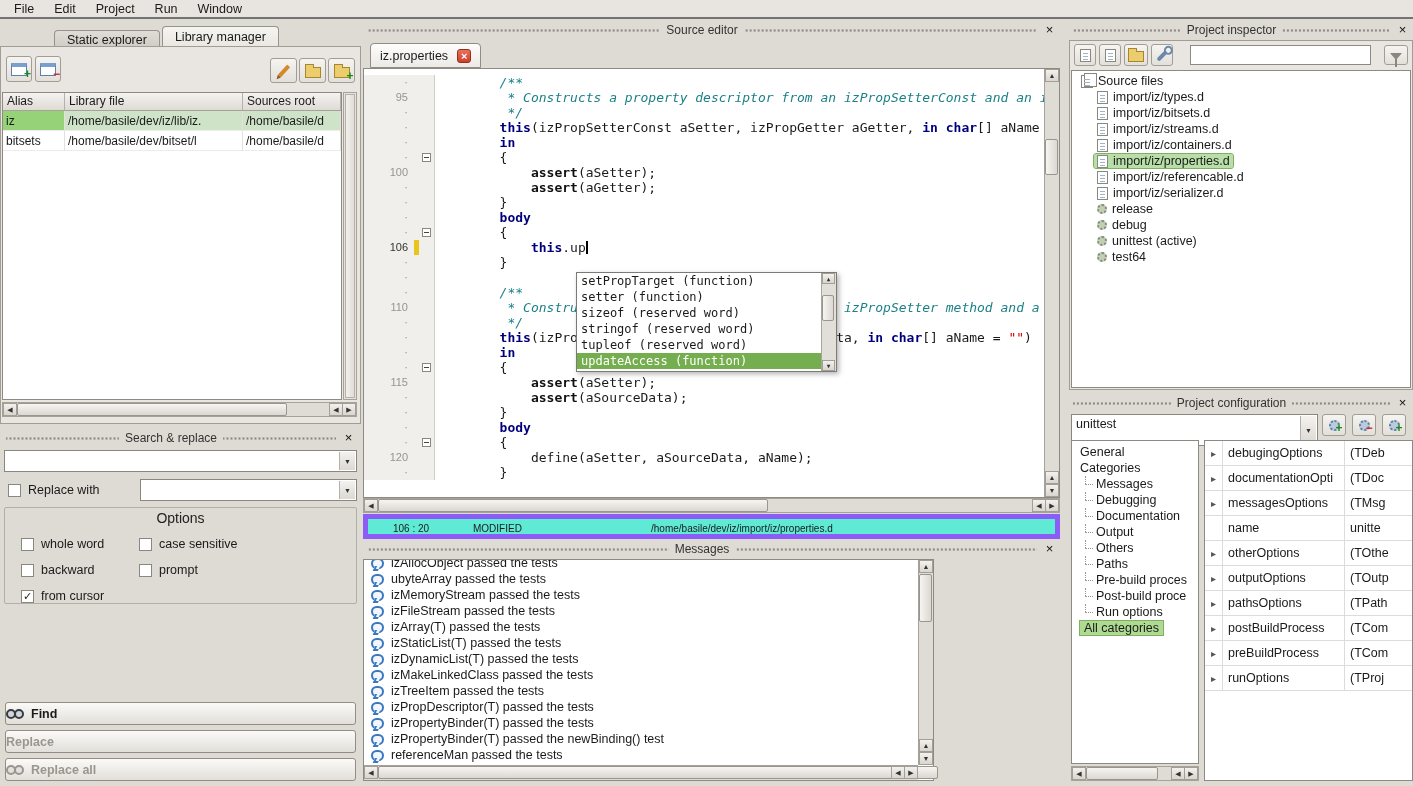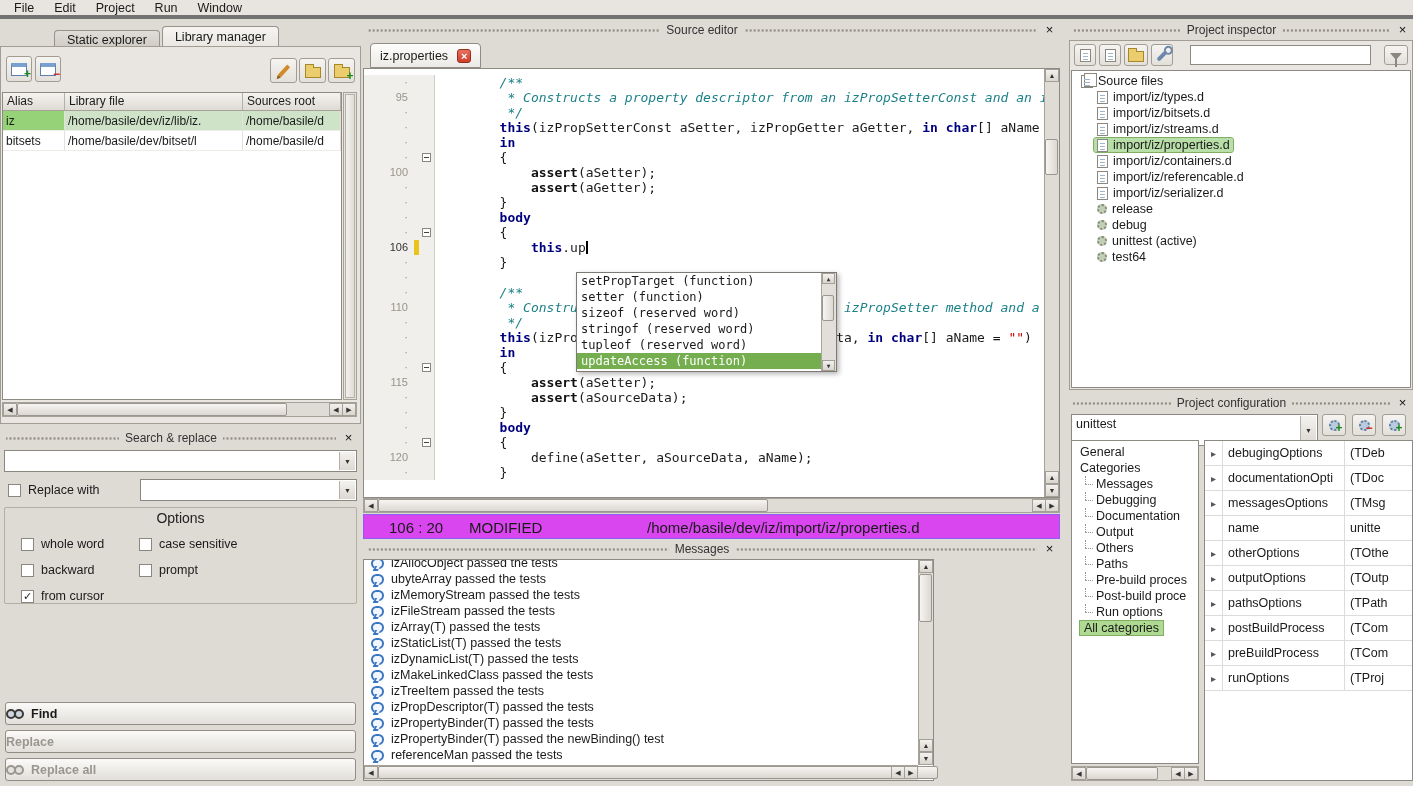--- a/index.html
+++ b/index.html
@@ -6,21 +6,21 @@
   html,body { background:#c9c5bf; }
   #app {
     position:relative; width:1413px; height:786px; overflow:hidden;
     background:#dedad4; color:#1a1a1a;
     font-family:"Liberation Sans", sans-serif; font-size:12.5px;
   }
   .abs { position:absolute; }
 
   
   .menubar { left:0; top:0; width:1413px; height:19px; background:#e8e5e0;
-    border-bottom:4px solid #737373; display:flex; align-items:center; padding-left:4px; }
+    border-bottom:2px solid #737373; display:flex; align-items:center; padding-left:4px; }
   .menu-item { padding:1px 10px; }
 
   
   .ptitle { display:flex; align-items:center; gap:6px; height:16px; padding:0 4px;
     font-size:12px; color:#333; }
   .dots { flex:1; height:3px;
     background-image:radial-gradient(circle,#8f8b84 1px,transparent 1.3px);
     background-size:4px 3px; background-position:center; }
   .closex { width:13px; height:14px; text-align:center; font-size:13px; line-height:13px; color:#111; }
   .closex::before { content:"×"; }
@@ -113,22 +113,22 @@
   .popup { position:absolute; left:576px; top:272px; width:261px; height:100px; background:#fff;
     border:1px solid #7d7974; display:flex; z-index:30; box-shadow:2px 2px 5px rgba(0,0,0,.3);
     font-family:"DejaVu Sans Mono",monospace; font-size:12px; }
   .pitems { flex:1; overflow:hidden; }
   .prow-c { height:16px; line-height:16px; padding:0 4px; white-space:pre; overflow:hidden; }
   .prow-c.sel { background:#74ae4e; color:#fff; }
   .psb { width:15px; border-left:1px solid #a9a59d; background:#e2dfda; position:relative; }
   .psb .sbarr { width:13px; height:11px; font-size:6px; }
 
   
-  .statusbar { left:363px; top:514px; width:697px; height:25px; background:#d946ef;
-    border:1px solid #8b5cf6; font-size:15px; }
+  .statusbar { left:363px; top:514px; width:697px; height:25px; background:#5eead4;
+    border:5px solid #8b5cf6; font-size:10px; }
   .statusbar span { position:absolute; top:4px; white-space:nowrap; }
 
   
   .mrow { display:flex; align-items:center; gap:7px; height:16px; padding-left:7px; font-size:12.5px; }
   .mrow:first-child { margin-top:-5px; }
   .ic-bubble { width:13px; height:11px; border:2px solid #3b77c2; border-radius:7px;
     background:#f2f7fd; position:relative; flex:0 0 auto; }
   .ic-bubble::after { content:""; position:absolute; left:1px; bottom:-4px; width:3px; height:3px;
     background:#f2f7fd; border-left:2px solid #3b77c2; border-bottom:2px solid #3b77c2; transform:skewX(-25deg); }
 
@@ -647,30 +647,30 @@
           <span class="ic ic-file"></span>
           <span>import/iz/bitsets.d</span>
         </span>
       </div>
       <div class="trow lvl1">
         <span class="pill">
           <span class="ic ic-file"></span>
           <span>import/iz/streams.d</span>
         </span>
       </div>
+      <div class="trow lvl1">
+        <span class="pill">
+          <span class="ic ic-file"></span>
+          <span>import/iz/containers.d</span>
+        </span>
+      </div>
       <div class="trow lvl1 sel">
         <span class="pill">
           <span class="ic ic-file"></span>
           <span>import/iz/properties.d</span>
-        </span>
-      </div>
-      <div class="trow lvl1">
-        <span class="pill">
-          <span class="ic ic-file"></span>
-          <span>import/iz/containers.d</span>
         </span>
       </div>
       <div class="trow lvl1">
         <span class="pill">
           <span class="ic ic-file"></span>
           <span>import/iz/referencable.d</span>
         </span>
       </div>
       <div class="trow lvl1">
         <span class="pill">

